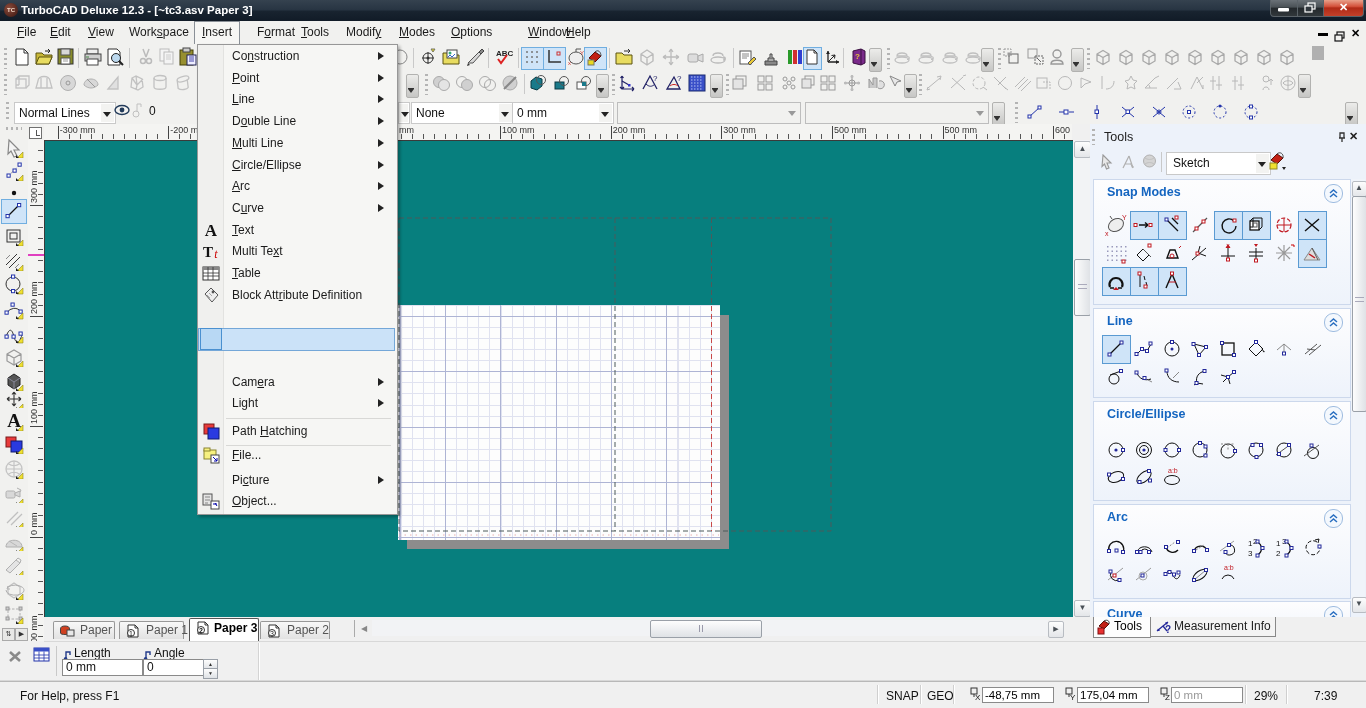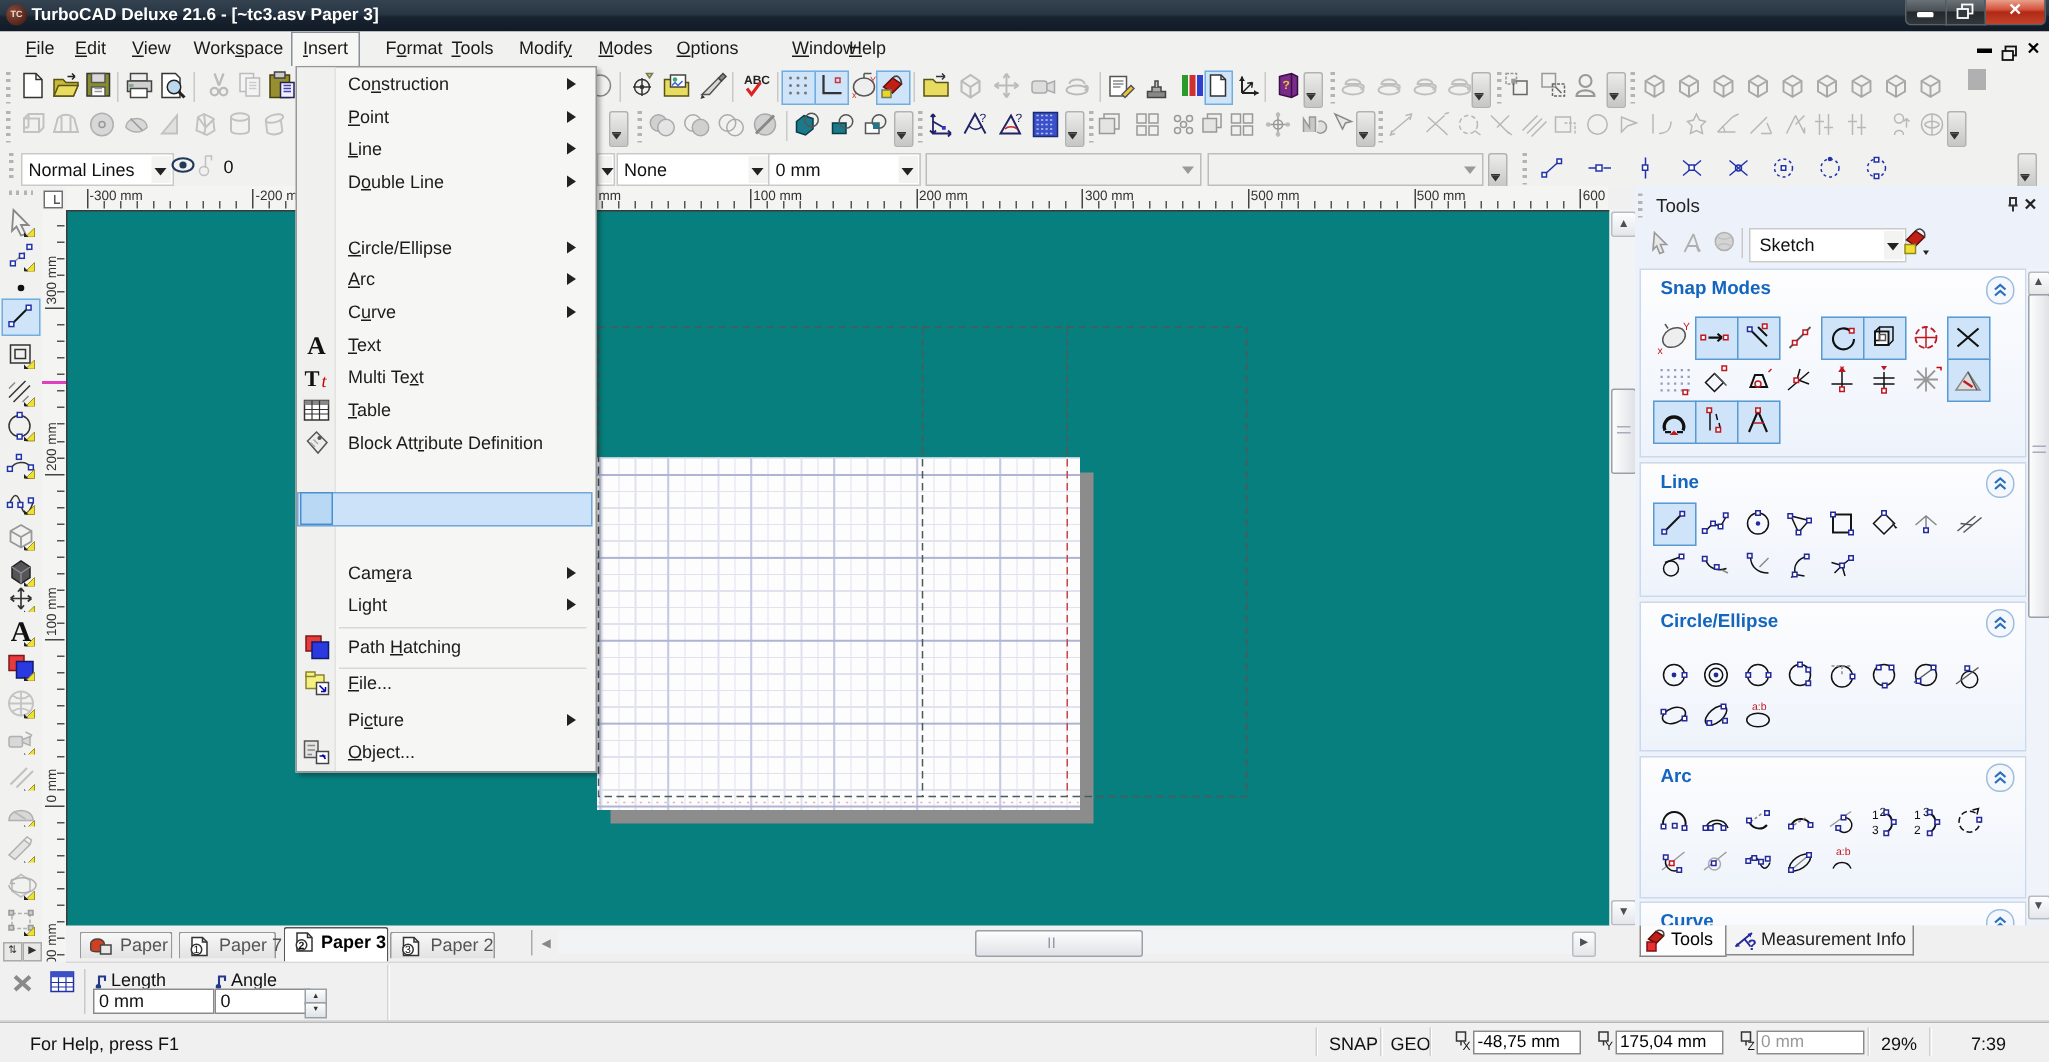--- a/index.html
+++ b/index.html
@@ -67,21 +67,21 @@
 .ilab{font-size:12px;color:#111;}
 .ifield{background:#fff;border:1px solid #8a8a8a;font-size:12px;color:#111;padding-left:3px;}
 #statusbar{left:0;top:681px;width:1366px;height:27px;background:#f0f0f0;border-top:1px solid #b8b8b8;}
 .stxt{top:689px;font-size:12px;color:#111;}
 .ssep{top:685px;width:1px;height:19px;background:#cfcfcf;border-right:1px solid #fff;}
 .sfield{top:687px;height:14px;background:#fff;border:1px solid #8a8a8a;font-size:11.5px;padding:0 2px;line-height:14px;}
 </style></head>
 <body>
 <div class="abs" id="titlebar"></div>
 <div class="abs" id="tcicon">TC</div>
-<div class="abs" id="title">TurboCAD Deluxe 21.6 - [~tc3.asv Paper 3]</div>
+<div class="abs" id="title">TurboCAD Deluxe 12.3 - [~tc3.asv Paper 3]</div>
 <div class="abs wbtn" style="left:1270px;width:26px;border-bottom-left-radius:4px"><svg width="26" height="16">
       <rect x="7" y="8" width="11" height="3.5" rx="1" fill="#fff"></rect>
     </svg></div>
 <div class="abs wbtn" style="left:1297px;width:25px"><svg width="25" height="16">
       <rect x="10" y="3" width="7" height="6" fill="none" stroke="#fff" stroke-width="1.2"></rect>
       <rect x="7" y="6" width="7" height="6" fill="#30373d" stroke="#fff" stroke-width="1.2"></rect>
     </svg></div>
 <div class="abs wbtn" style="left:1323px;width:39px;border-bottom-right-radius:4px;background:linear-gradient(180deg,#e8a08a 0%,#d4523c 40%,#b02a16 50%,#c3412a 100%)">
     <div class="wg" style="font-size:11px">✕</div>
   </div>
@@ -1325,21 +1325,21 @@
       </svg></span>
     <span style="position:absolute;left:26px;top:1px">Paper</span>
   </div>
 <div class="abs tab" style="left:119px;top:621px;width:63px;white-space:nowrap">
     <span style="position:absolute;left:6px;top:2px"><svg width="14" height="14">
         <path d="M2 1 h7 l3 3 v9 h-10 z" fill="#fff" stroke="#333"></path>
         <path d="M9 1 v3 h3" fill="none" stroke="#333"></path>
         <circle cx="5" cy="9" r="3.5" fill="#fff" stroke="#333"></circle>
         <text x="5" y="11.5" font-size="7" text-anchor="middle" fill="#111">1</text>
       </svg></span>
-    <span style="position:absolute;left:26px;top:1px">Paper 7</span>
+    <span style="position:absolute;left:26px;top:1px">Paper 1</span>
   </div>
 <div class="abs tab tabact" style="left:189px;top:618px;width:68px;white-space:nowrap">
     <span style="position:absolute;left:6px;top:2px"><svg width="14" height="14">
         <path d="M2 1 h7 l3 3 v9 h-10 z" fill="#fff" stroke="#333"></path>
         <path d="M9 1 v3 h3" fill="none" stroke="#333"></path>
         <circle cx="5" cy="9" r="3.5" fill="#fff" stroke="#333"></circle>
         <text x="5" y="11.5" font-size="7" text-anchor="middle" fill="#111">2</text>
       </svg></span>
     <span style="position:absolute;left:24px;top:2px">Paper 3</span>
   </div>
@@ -1445,20 +1445,24 @@
       <span class="msub"></span>
     </div>
     <div class="mrow" style="top:44.4px">
       <span class="mtxt"><u>L</u>ine</span>
       <span class="msub"></span>
     </div>
     <div class="mrow" style="top:66.1px">
       <span class="mtxt">D<u>o</u>uble Line</span>
       <span class="msub"></span>
     </div>
+    <div class="mrow" style="top:87.8px">
+      <span class="mtxt"><u>M</u>ulti Line</span>
+      <span class="msub"></span>
+    </div>
     <div class="mrow" style="top:109.5px">
       <span class="mtxt"><u>C</u>ircle/Ellipse</span>
       <span class="msub"></span>
     </div>
     <div class="mrow" style="top:131.2px">
       <span class="mtxt"><u>A</u>rc</span>
       <span class="msub"></span>
     </div>
     <div class="mrow" style="top:152.9px">
       <span class="mtxt">C<u>u</u>rve</span>

